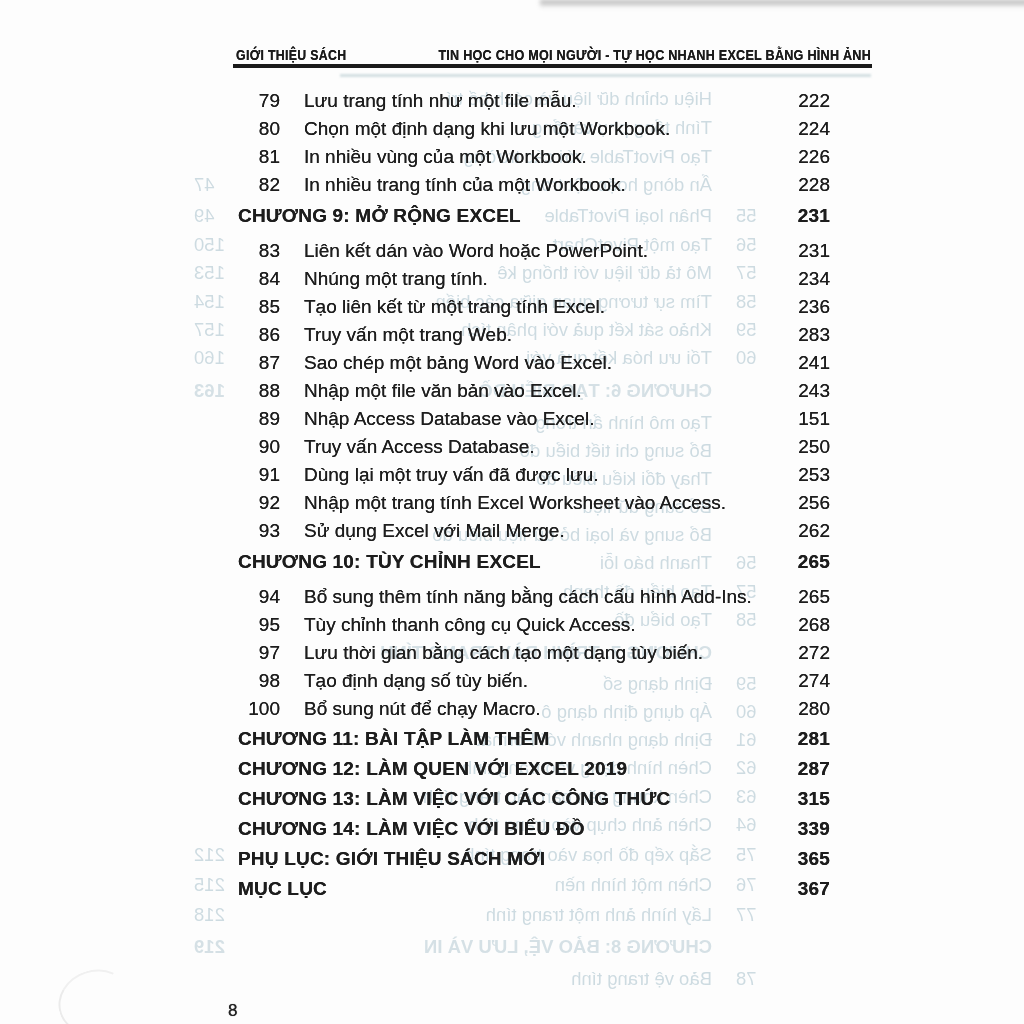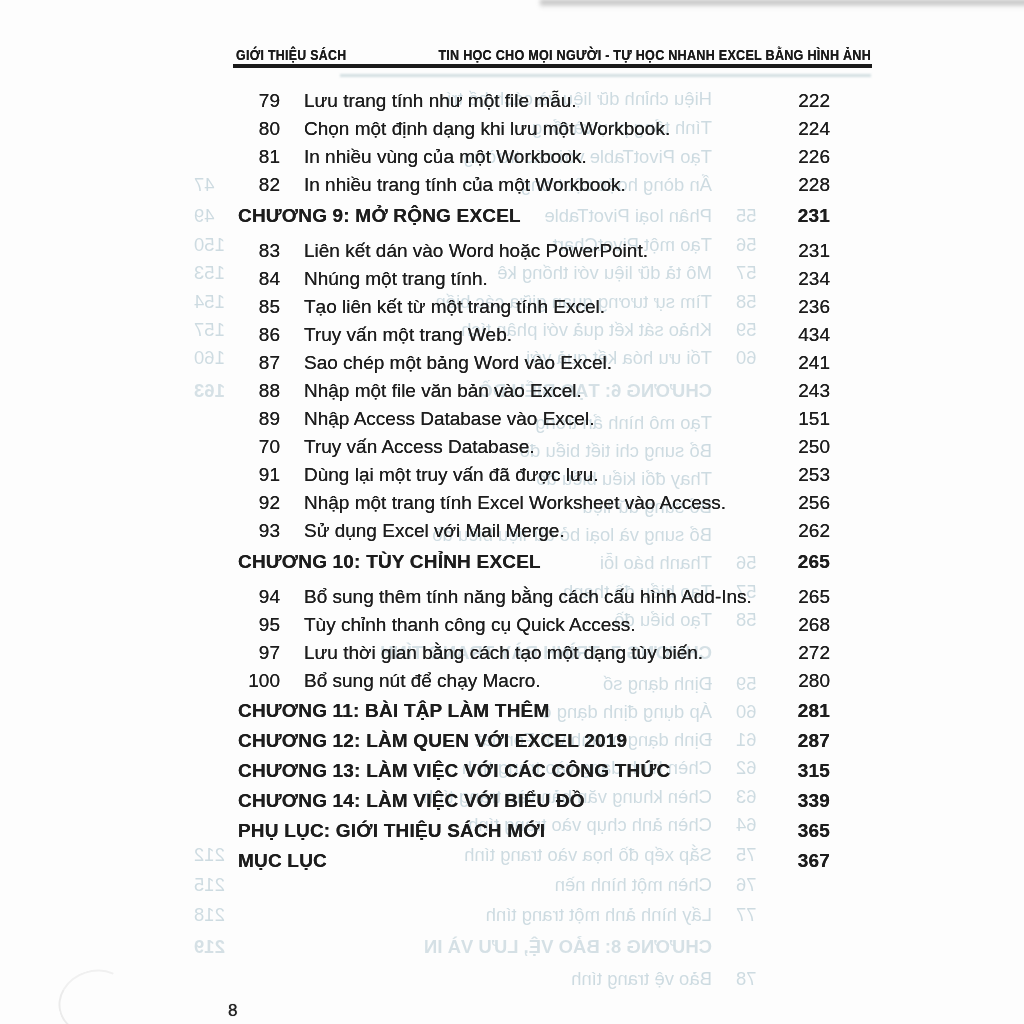--- a/index.html
+++ b/index.html
@@ -299,42 +299,42 @@
       <div class="row item">
     <span class="num">85</span>
     <span class="gap"></span>
     <span class="title">Tạo liên kết từ một trang tính Excel.</span>
     <span class="pagenum">236</span>
   </div>
       <div class="row item">
     <span class="num">86</span>
     <span class="gap"></span>
     <span class="title">Truy vấn một trang Web.</span>
-    <span class="pagenum">434</span>
+    <span class="pagenum">283</span>
   </div>
       <div class="row item">
     <span class="num">87</span>
     <span class="gap"></span>
     <span class="title">Sao chép một bảng Word vào Excel.</span>
     <span class="pagenum">241</span>
   </div>
       <div class="row item">
     <span class="num">88</span>
     <span class="gap"></span>
     <span class="title">Nhập một file văn bản vào Excel.</span>
     <span class="pagenum">243</span>
   </div>
       <div class="row item">
     <span class="num">89</span>
     <span class="gap"></span>
     <span class="title">Nhập Access Database vào Excel.</span>
     <span class="pagenum">151</span>
   </div>
       <div class="row item">
-    <span class="num">70</span>
+    <span class="num">90</span>
     <span class="gap"></span>
     <span class="title">Truy vấn Access Database.</span>
     <span class="pagenum">250</span>
   </div>
       <div class="row item">
     <span class="num">91</span>
     <span class="gap"></span>
     <span class="title">Dùng lại một truy vấn đã được lưu.</span>
     <span class="pagenum">253</span>
   </div>
@@ -368,20 +368,26 @@
     <span class="title">Tùy chỉnh thanh công cụ Quick Access.</span>
     <span class="pagenum">268</span>
   </div>
       <div class="row item">
     <span class="num">97</span>
     <span class="gap"></span>
     <span class="title">Lưu thời gian bằng cách tạo một dạng tùy biến.</span>
     <span class="pagenum">272</span>
   </div>
       <div class="row item">
+    <span class="num">98</span>
+    <span class="gap"></span>
+    <span class="title">Tạo định dạng số tùy biến.</span>
+    <span class="pagenum">274</span>
+  </div>
+      <div class="row item">
     <span class="num">100</span>
     <span class="gap"></span>
     <span class="title">Bổ sung nút để chạy Macro.</span>
     <span class="pagenum">280</span>
   </div>
       <div class="row chapter2">
     <span class="num" style="width: 0px;"></span>
     <span class="gap" style="width: 0px;"></span>
     <span class="title">CHƯƠNG 11: BÀI TẬP LÀM THÊM</span>
     <span class="pagenum">281</span>

